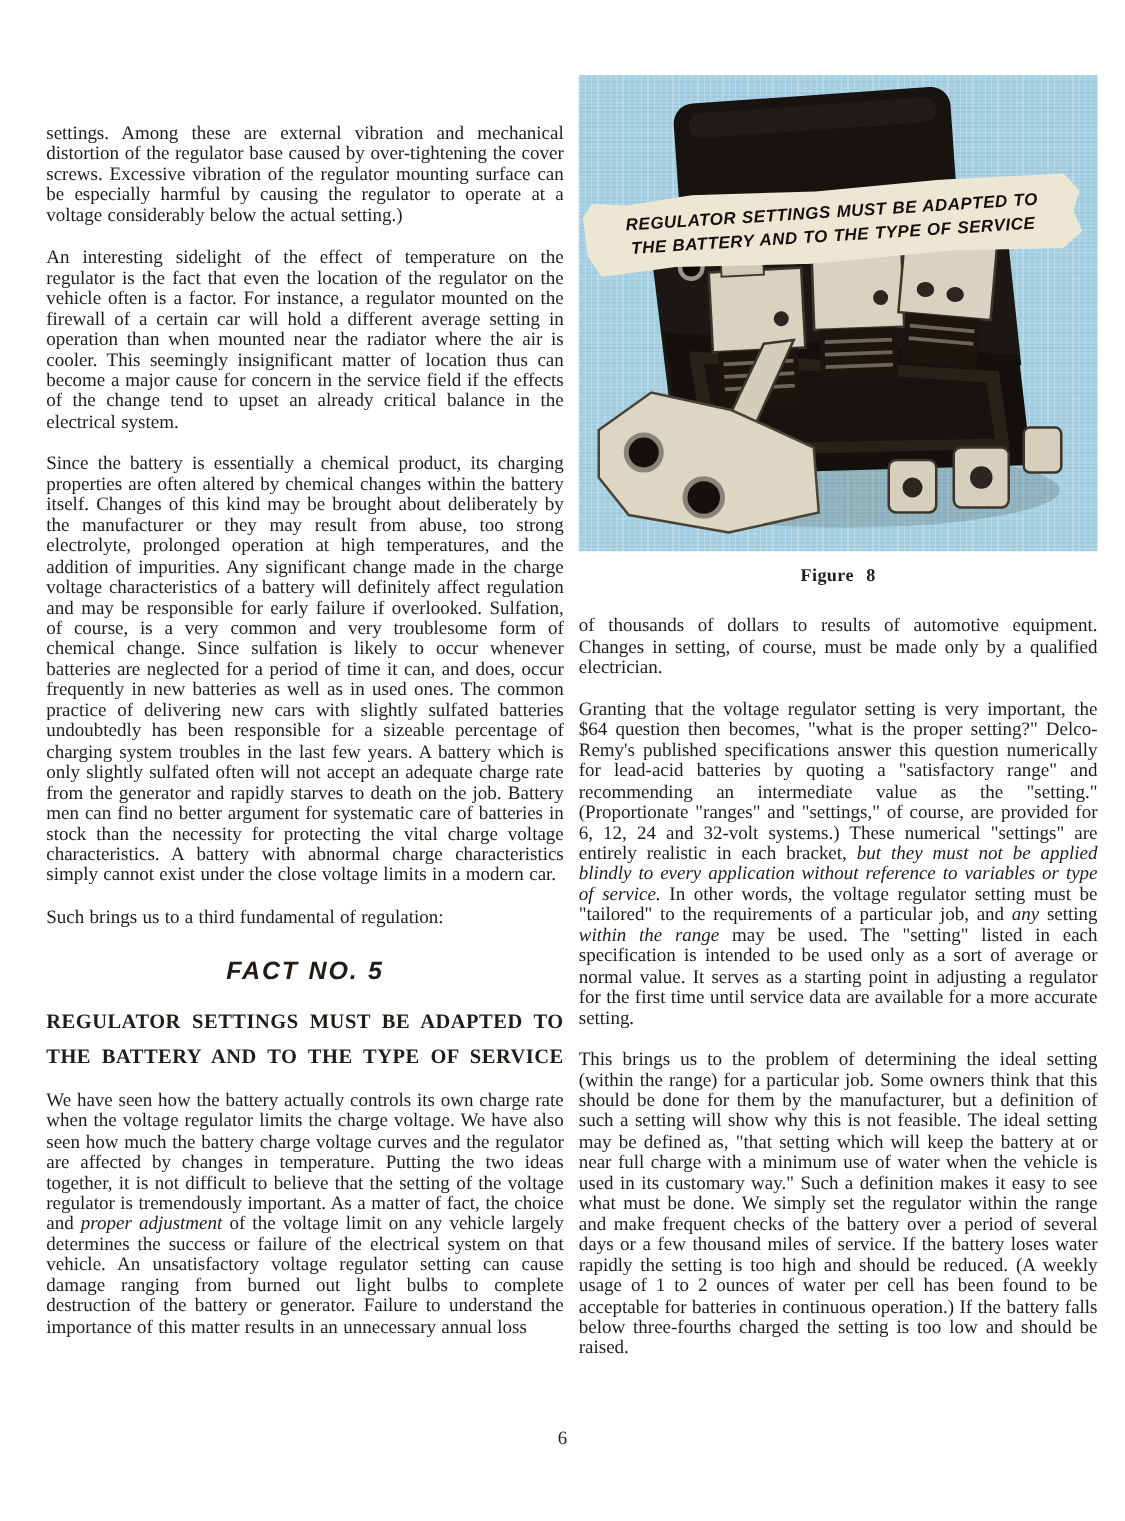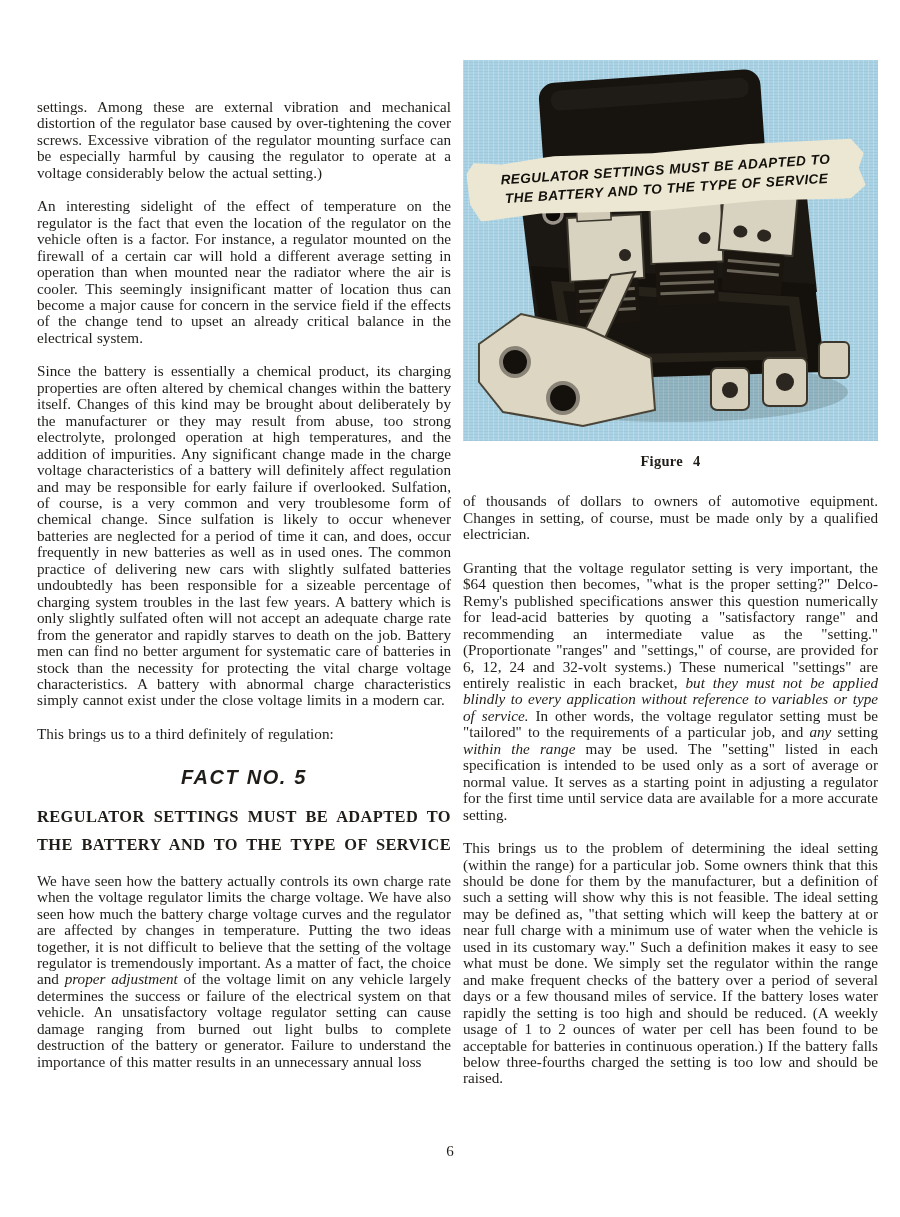--- a/index.html
+++ b/index.html
@@ -53,21 +53,21 @@
 </style>
 </head>
 <body>
 
 <div class="page">
 
   <div class="col col-left">
     <div class="para"><span>settings. Among these are external vibration and mechanical distortion of the regulator base caused by over-tightening the cover screws. Excessive vibration of the regulator mounting surface can be especially harmful by causing the regulator to operate at a voltage considerably below the actual setting.)</span></div>
     <div class="para"><span>An interesting sidelight of the effect of temperature on the regulator is the fact that even the location of the regulator on the vehicle often is a factor. For instance, a regulator mounted on the firewall of a certain car will hold a different average setting in operation than when mounted near the radiator where the air is cooler. This seemingly insignificant matter of location thus can become a major cause for concern in the service field if the effects of the change tend to upset an already critical balance in the electrical system.</span></div>
     <div class="para"><span>Since the battery is essentially a chemical product, its charging properties are often altered by chemical changes within the battery itself. Changes of this kind may be brought about deliberately by the manufacturer or they may result from abuse, too strong electrolyte, prolonged operation at high temperatures, and the addition of impurities. Any significant change made in the charge voltage characteristics of a battery will definitely affect regulation and may be responsible for early failure if overlooked. Sulfation, of course, is a very common and very troublesome form of chemical change. Since sulfation is likely to occur whenever batteries are neglected for a period of time it can, and does, occur frequently in new batteries as well as in used ones. The common practice of delivering new cars with slightly sulfated batteries undoubtedly has been responsible for a sizeable percentage of charging system troubles in the last few years. A battery which is only slightly sulfated often will not accept an adequate charge rate from the generator and rapidly starves to death on the job. Battery men can find no better argument for systematic care of batteries in stock than the necessity for protecting the vital charge voltage characteristics. A battery with abnormal charge characteristics simply cannot exist under the close voltage limits in a modern car.</span></div>
-    <div class="para"><span>This brings us to a third definitely of regulation:</span></div>
+    <div class="para"><span>Such brings us to a third fundamental of regulation:</span></div>
     <div class="fact-heading">FACT NO. 5</div>
     <div class="subheading">
       <div class="subheading-line">REGULATOR SETTINGS MUST BE ADAPTED TO</div>
       <div class="subheading-line">THE BATTERY AND TO THE TYPE OF SERVICE</div>
     </div>
     <div class="para"><span>We have seen how the battery actually controls its own charge rate when the voltage regulator limits the charge voltage. We have also seen how much the battery charge voltage curves and the regulator are affected by changes in temperature. Putting the two ideas together, it is not difficult to believe that the setting of the voltage regulator is tremendously important. As a matter of fact, the choice and </span><i>proper adjustment</i><span> of the voltage limit on any vehicle largely determines the success or failure of the electrical system on that vehicle. An unsatisfactory voltage regulator setting can cause damage ranging from burned out light bulbs to complete destruction of the battery or generator. Failure to understand the importance of this matter results in an unnecessary annual loss</span></div>
   </div>
 
   <div class="col col-right">
 
@@ -131,22 +131,22 @@
           <circle cx="322" cy="322" r="9" fill="#2b261f"></circle>
           <rect x="356" y="282" width="30" height="36" rx="5" fill="#d5cfbc" stroke="#3b362c" stroke-width="2"></rect>
         </g>
       </svg>
       <div class="banner">
         <span>REGULATOR SETTINGS MUST BE ADAPTED TO</span>
         <span>THE BATTERY AND TO THE TYPE OF SERVICE</span>
       </div>
     </div>
 
-    <div class="fig-caption">Figure 4</div>
+    <div class="fig-caption">Figure 8</div>
 
-    <div class="para"><span>of thousands of dollars to owners of automotive equipment. Changes in setting, of course, must be made only by a qualified electrician.</span></div>
+    <div class="para"><span>of thousands of dollars to results of automotive equipment. Changes in setting, of course, must be made only by a qualified electrician.</span></div>
     <div class="para"><span>Granting that the voltage regulator setting is very important, the $64 question then becomes, "what is the proper setting?" Delco-Remy's published specifications answer this question numerically for lead-acid batteries by quoting a "satisfactory range" and recommending an intermediate value as the "setting." (Proportionate "ranges" and "settings," of course, are provided for 6, 12, 24 and 32-volt systems.) These numerical "settings" are entirely realistic in each bracket, </span><i>but they must not be applied blindly to every application without reference to variables or type of service.</i><span> In other words, the voltage regulator setting must be "tailored" to the requirements of a particular job, and </span><i>any</i><span> setting </span><i>within the range</i><span> may be used. The "setting" listed in each specification is intended to be used only as a sort of average or normal value. It serves as a starting point in adjusting a regulator for the first time until service data are available for a more accurate setting.</span></div>
     <div class="para"><span>This brings us to the problem of determining the ideal setting (within the range) for a particular job. Some owners think that this should be done for them by the manufacturer, but a definition of such a setting will show why this is not feasible. The ideal setting may be defined as, "that setting which will keep the battery at or near full charge with a minimum use of water when the vehicle is used in its customary way." Such a definition makes it easy to see what must be done. We simply set the regulator within the range and make frequent checks of the battery over a period of several days or a few thousand miles of service. If the battery loses water rapidly the setting is too high and should be reduced. (A weekly usage of 1 to 2 ounces of water per cell has been found to be acceptable for batteries in continuous operation.) If the battery falls below three-fourths charged the setting is too low and should be raised.</span></div>
   </div>
 
   <div class="page-number">6</div>
 
 </div>
 
 </body></html>

